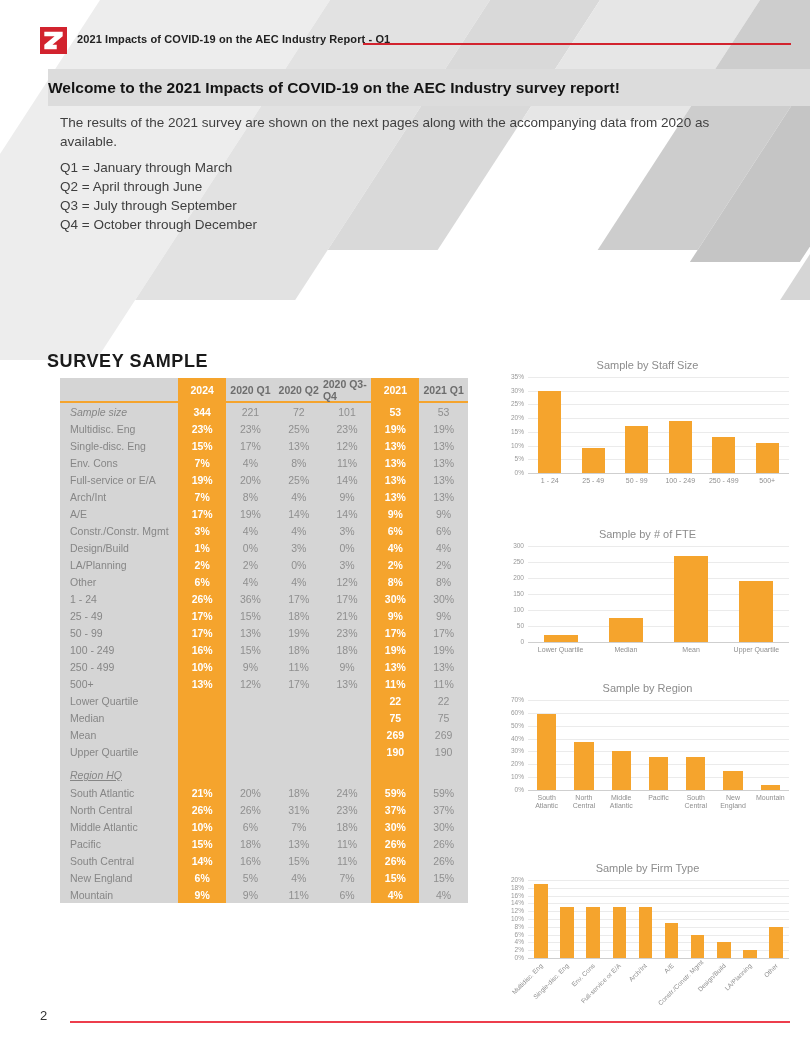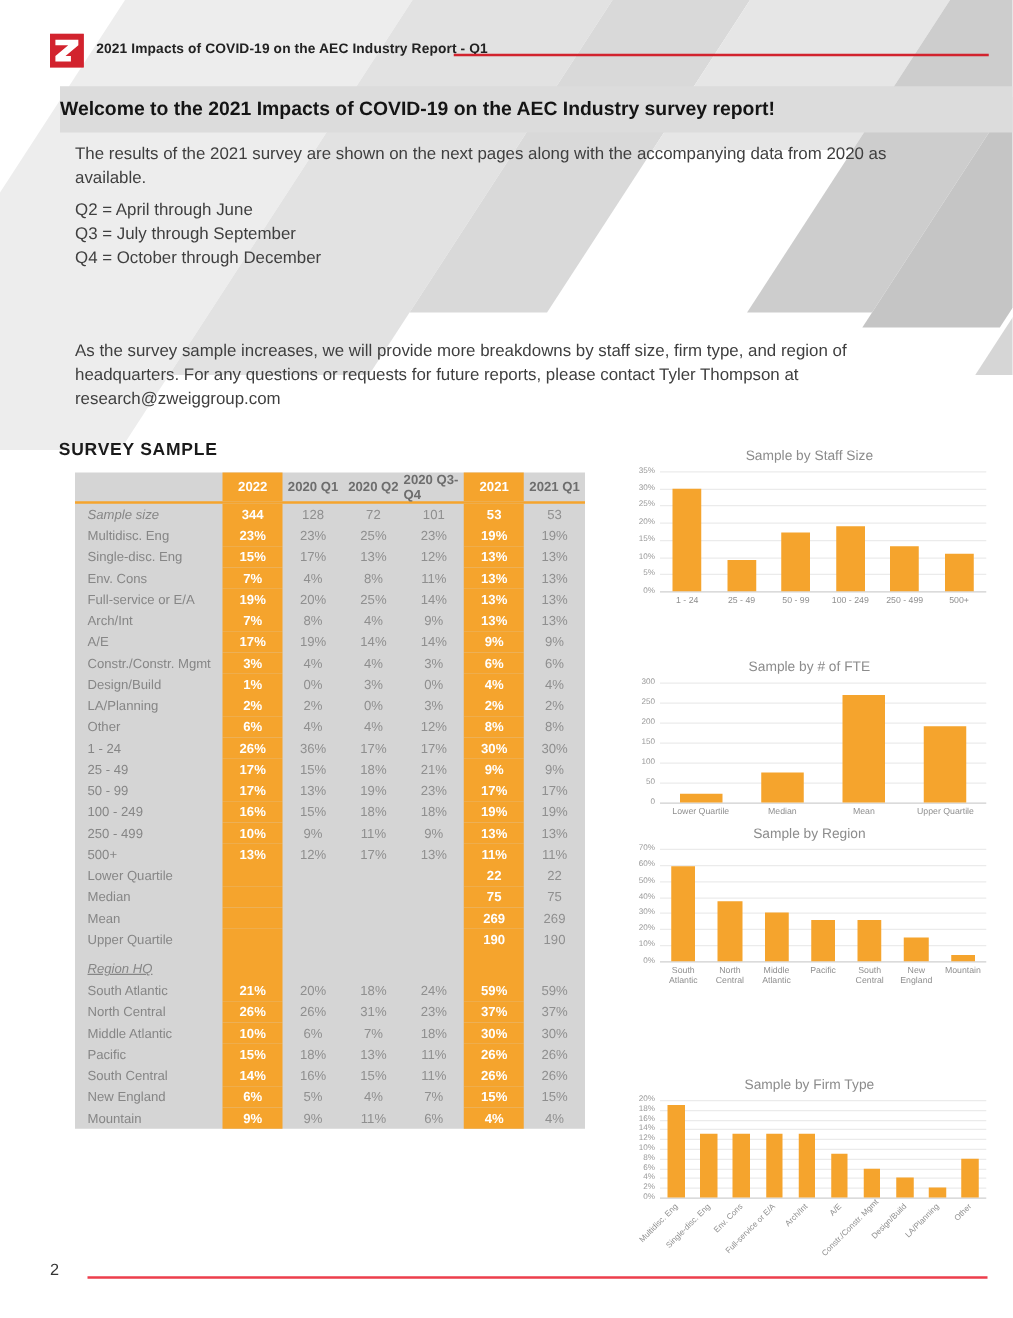--- a/index.html
+++ b/index.html
@@ -30,21 +30,21 @@
   .hdr-line{position:absolute;left:363px;top:43px;width:428px;height:2px;background:#d2232e;}
 
   .welcome{position:absolute;left:48px;top:79px;font-size:15.5px;font-weight:bold;color:#141414;}
 
   .para{position:absolute;left:60px;width:700px;font-size:13.5px;line-height:19px;color:#3f3f3f;}
   .p1{top:113px;}
   .p2{top:158px;}
   .p3{top:271px;}
 
   
-  .survey-title{position:absolute;left:47px;top:351px;font-size:14px;font-weight:bold;color:#1a1a1a;letter-spacing:0.6px;}
+  .survey-title{position:absolute;left:47px;top:351px;font-size:18px;font-weight:bold;color:#1a1a1a;letter-spacing:0.6px;}
 
   .table-panel{position:absolute;left:60px;top:378px;width:408px;background:#d5d5d5;}
   #tbl-header{display:flex;height:23px;border-bottom:2px solid #f5a42d;}
   .trow{display:flex;height:17px;}
   .trow.section{height:24px;}
   .cell{display:flex;align-items:center;justify-content:center;font-size:10.5px;color:#8f8f8f;}
   .cell.lbl{width:118px;justify-content:flex-start;padding-left:10px;box-sizing:border-box;color:#868686;}
   .cell.vcell{width:48.3px;text-align:center;}
   .cell.hcell{width:48.3px;font-weight:bold;color:#6d6d6d;font-size:10.5px;}
   #tbl-header .lbl{font-weight:bold;}
@@ -88,43 +88,43 @@
       <rect x="0" y="0" width="100" height="100" fill="#d2232e"></rect>
       <path d="M16 18 H84 V34 L46 66 H62 V82 H16 V66 L54 34 H16 Z" fill="#ffffff"></path>
     </svg>
   </div>
   <div class="hdr-title">2021 Impacts of COVID-19 on the AEC Industry Report - Q1</div>
   <div class="hdr-line"></div>
 
   <div class="welcome">Welcome to the 2021 Impacts of COVID-19 on the AEC Industry survey report!</div>
   <div class="para p1">The results of the 2021 survey are shown on the next pages along with the accompanying data from 2020 as available.</div>
   <div class="para p2">
+    <div>Q1 = January through March</div>
     <div>Q2 = April through June</div>
     <div>Q3 = July through September</div>
     <div>Q4 = October through December</div>
   </div>
-  <div class="para p3">As the survey sample increases, we will provide more breakdowns by staff size, firm type, and region of headquarters. For any questions or requests for future reports, please contact Tyler Thompson at research@zweiggroup.com</div>
 
   <div class="survey-title">SURVEY SAMPLE</div>
 
   <div class="table-panel">
     <div id="tbl-header">
         <div class="cell lbl"></div>
-        <div class="cell hcell orange">2022</div>
+        <div class="cell hcell orange">2024</div>
         <div class="cell hcell">2020 Q1</div>
         <div class="cell hcell">2020 Q2</div>
         <div class="cell hcell">2020 Q3-Q4</div>
         <div class="cell hcell orange">2021</div>
         <div class="cell hcell">2021 Q1</div>
       </div>
     <div id="tbl-body">
         <div class="trow">
           <div class="cell lbl ital">Sample size</div>
           <div class="cell vcell orange">344</div>
-          <div class="cell vcell">128</div>
+          <div class="cell vcell">221</div>
           <div class="cell vcell">72</div>
           <div class="cell vcell">101</div>
           <div class="cell vcell orange">53</div>
           <div class="cell vcell">53</div>
         </div>
         <div class="trow">
           <div class="cell lbl">Multidisc. Eng</div>
           <div class="cell vcell orange">23%</div>
           <div class="cell vcell">23%</div>
           <div class="cell vcell">25%</div>
@@ -429,21 +429,21 @@
         <div class="bar" style="left: 97.44px; width: 22.62px; height: 46.6286px;"></div>
         <div class="xlab" style="left: 87px; width: 43.5px; top: 100px;">50 - 99</div>
         <div class="bar" style="left: 140.94px; width: 22.62px; height: 52.1143px;"></div>
         <div class="xlab" style="left: 130.5px; width: 43.5px; top: 100px;">100 - 249</div>
         <div class="bar" style="left: 184.44px; width: 22.62px; height: 35.6571px;"></div>
         <div class="xlab" style="left: 174px; width: 43.5px; top: 100px;">250 - 499</div>
         <div class="bar" style="left: 227.94px; width: 22.62px; height: 30.1714px;"></div>
         <div class="xlab" style="left: 217.5px; width: 43.5px; top: 100px;">500+</div>
       </div>
     </div>
-  <div class="chart" style="top:659px;">
+  <div class="chart" style="top:680px;">
       <div class="c-title">Sample by Region</div>
       <div class="c-plot" style="height: 90px;">
         <div class="ytick" style="top: 86px;">0%</div>
         <div class="gline" style="top: 77.1429px;"></div>
         <div class="ytick" style="top: 73.1429px;">10%</div>
         <div class="gline" style="top: 64.2857px;"></div>
         <div class="ytick" style="top: 60.2857px;">20%</div>
         <div class="gline" style="top: 51.4286px;"></div>
         <div class="ytick" style="top: 47.4286px;">30%</div>
         <div class="gline" style="top: 38.5714px;"></div>

